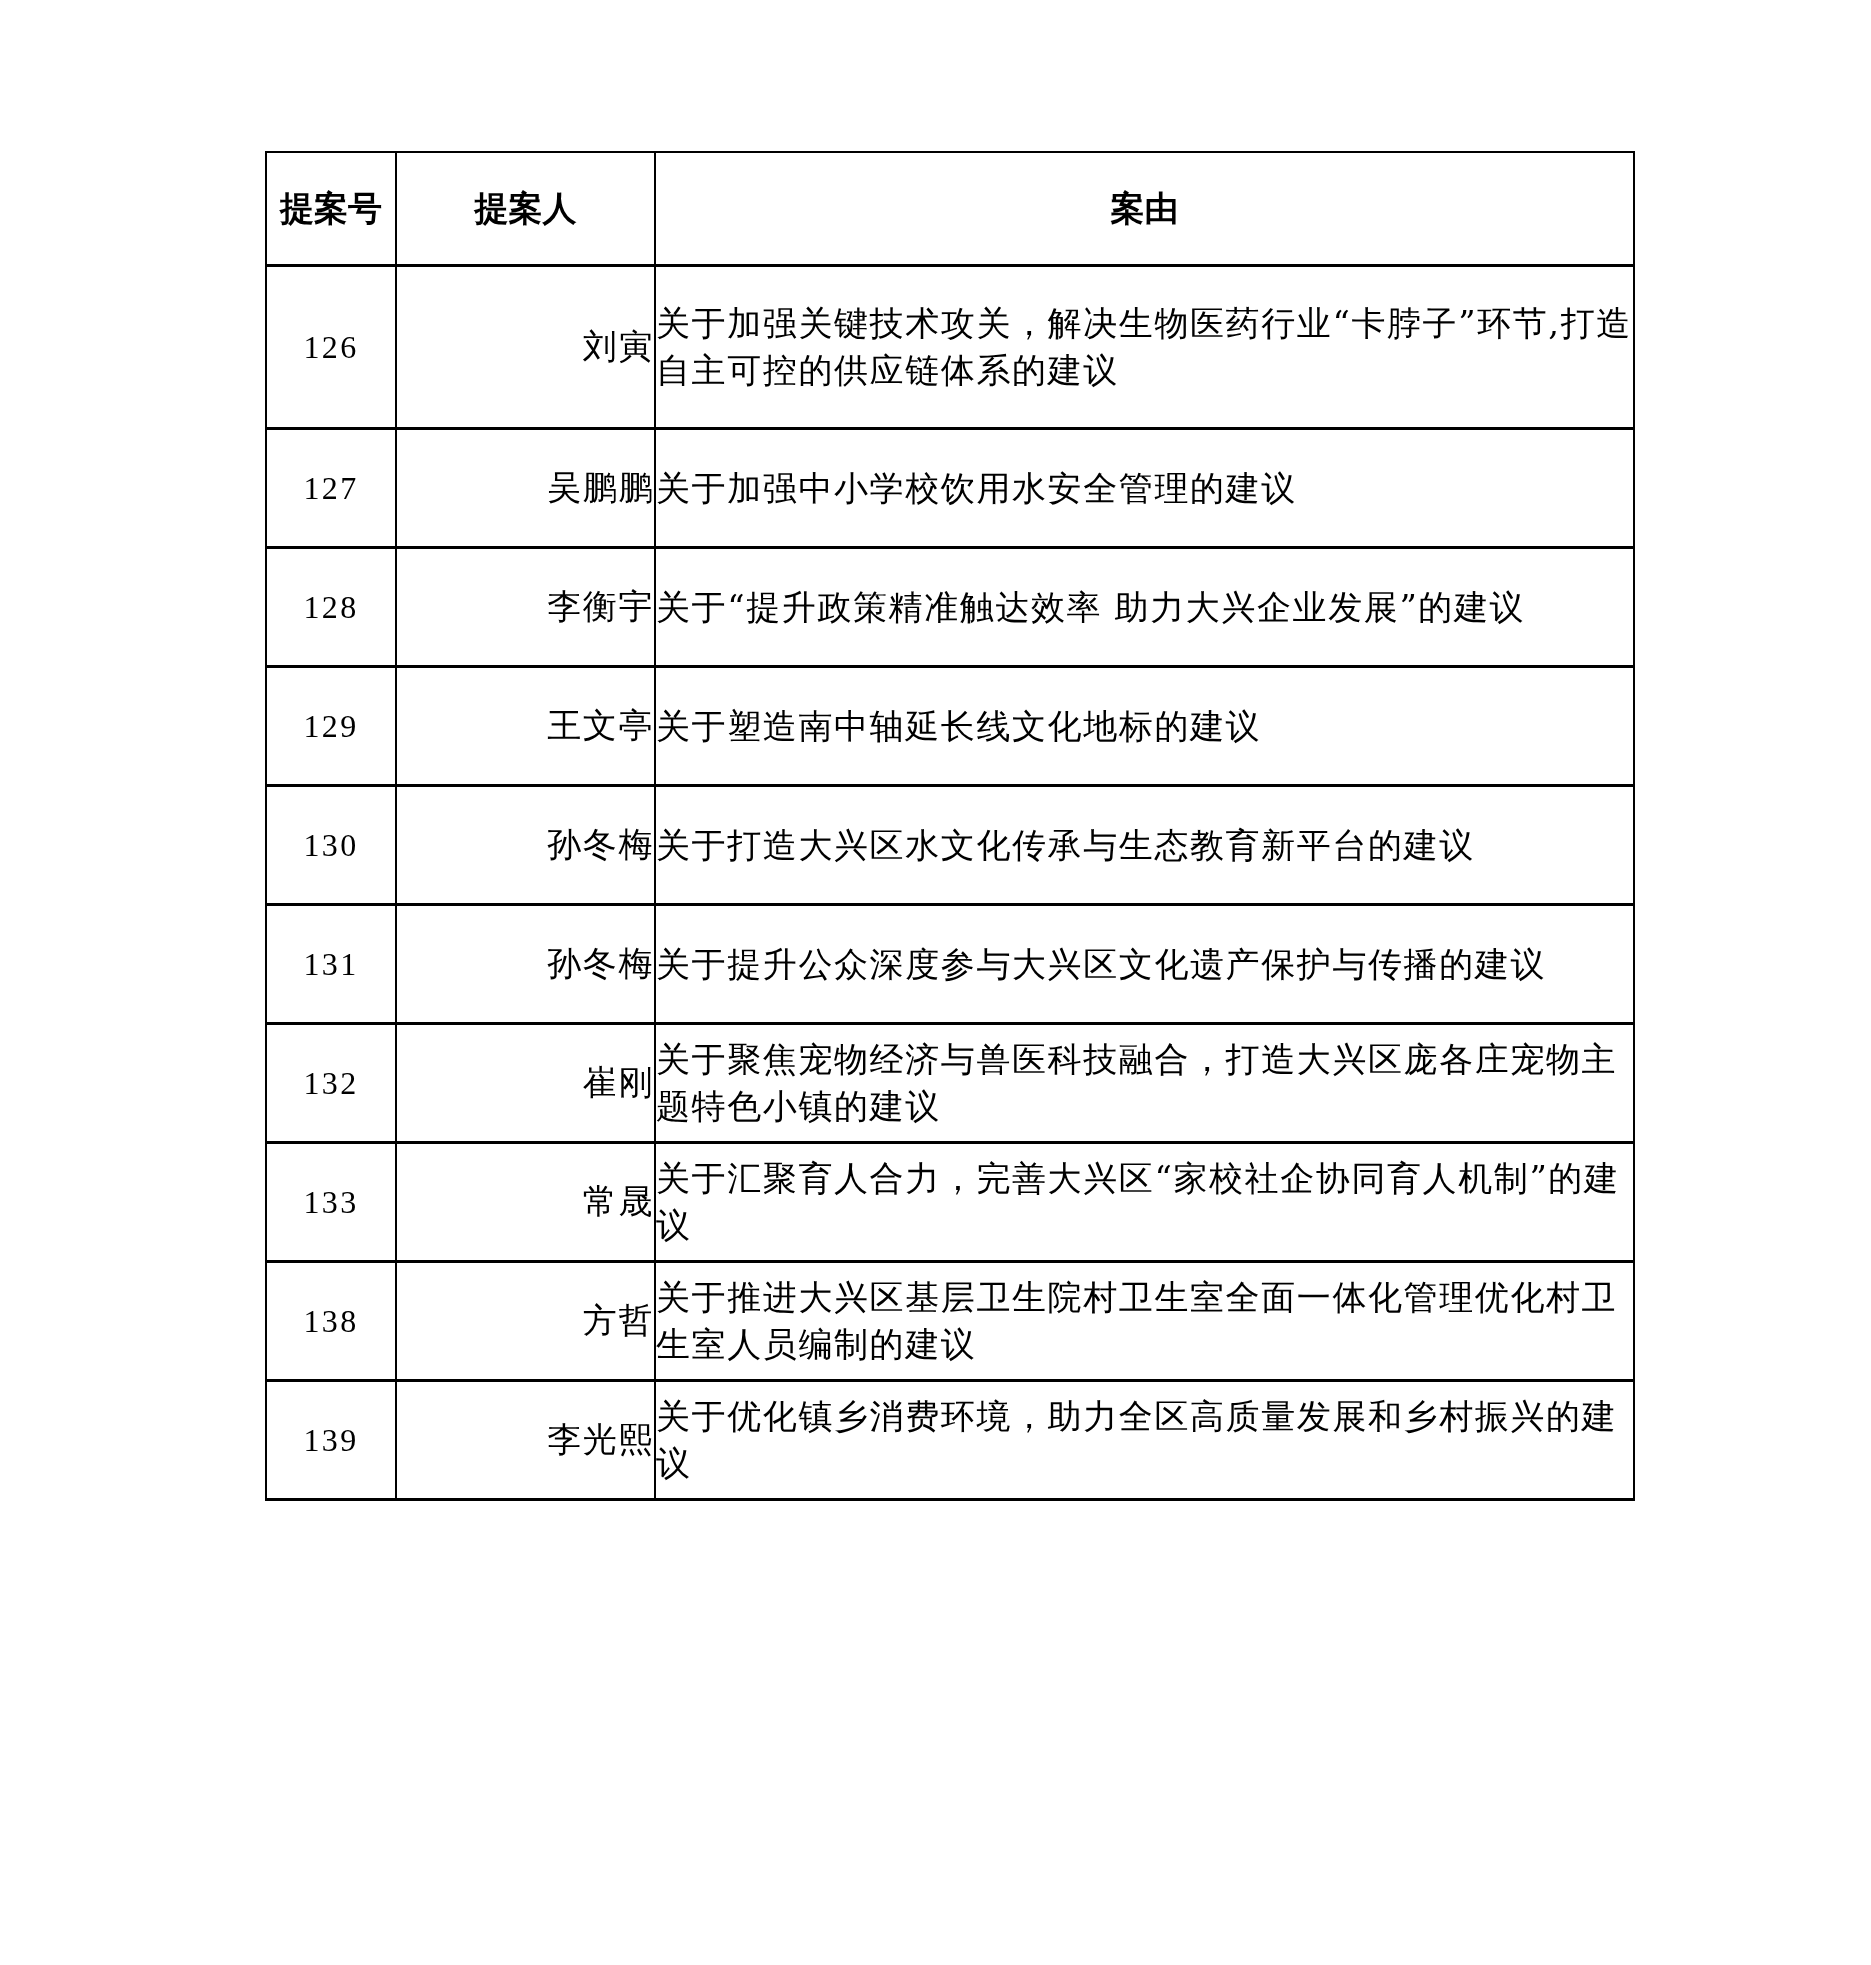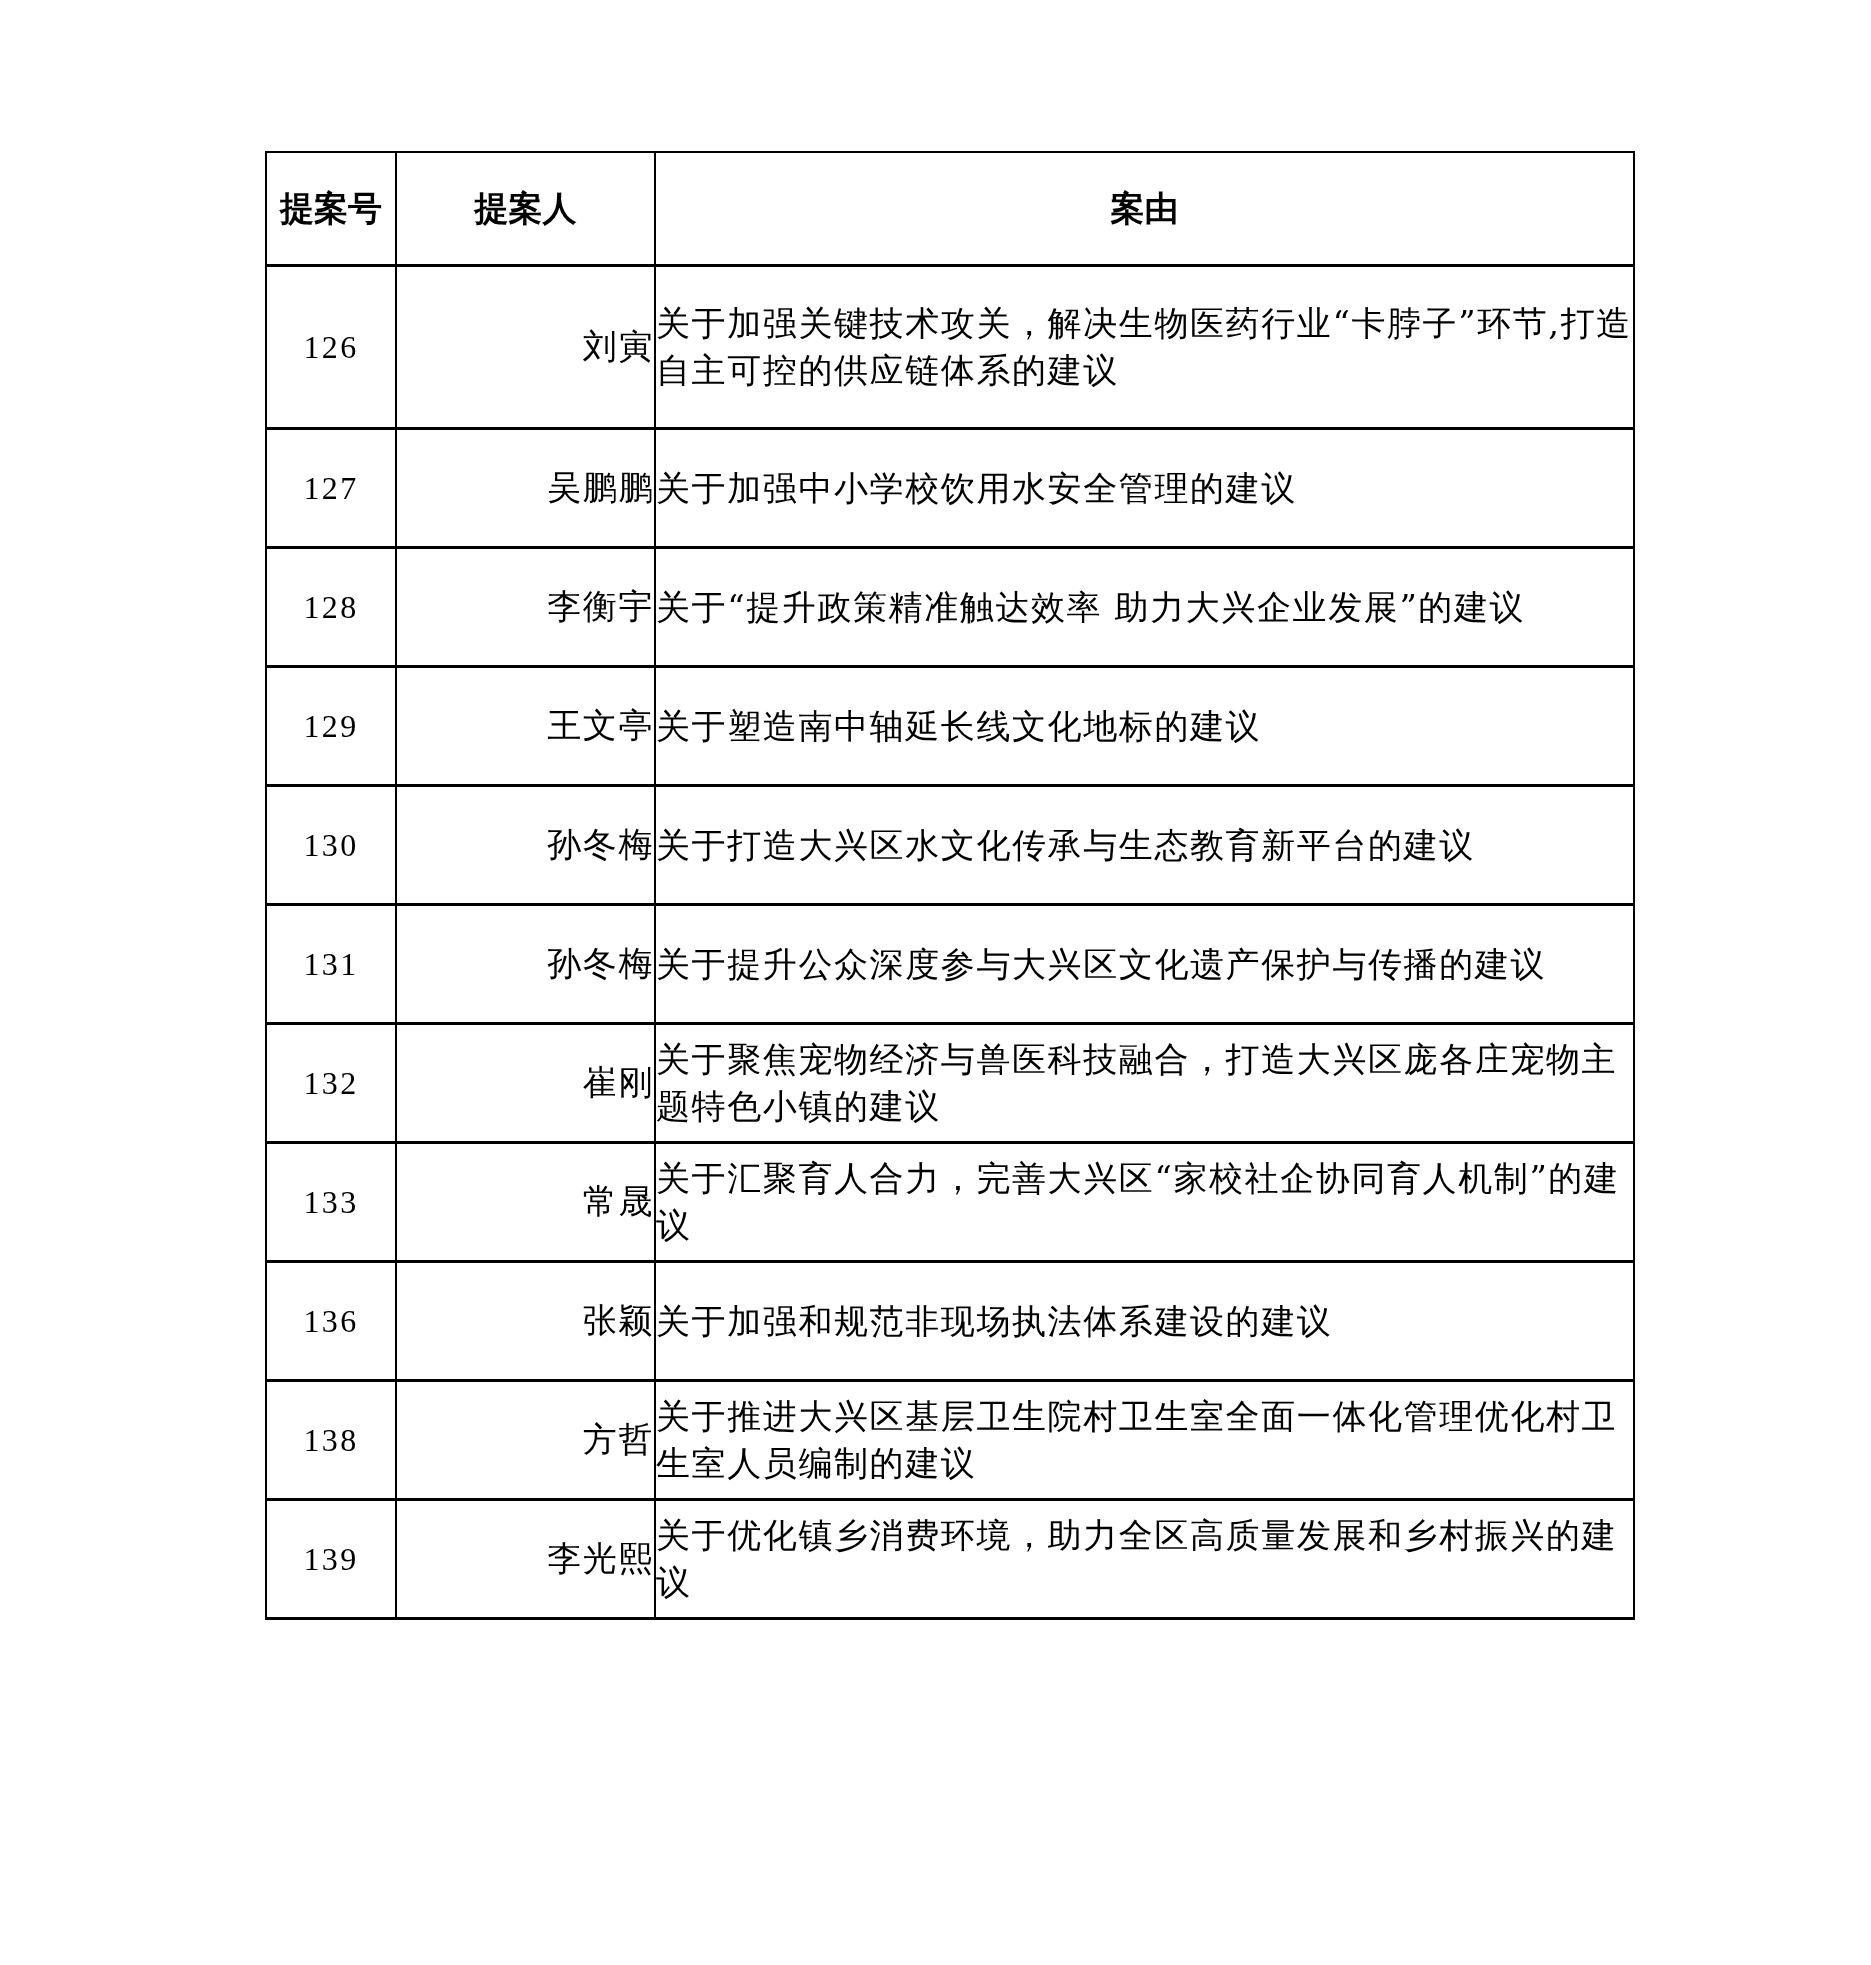--- a/index.html
+++ b/index.html
@@ -126,25 +126,20 @@
         <td class="no">132</td>
         <td class="person">崔刚</td>
         <td class="reason">关于聚焦宠物经济与兽医科技融合，打造大兴区庞各庄宠物主题特色小镇的建议</td>
       </tr>
       <tr class="h-std">
         <td class="no">133</td>
         <td class="person">常晟</td>
         <td class="reason">关于汇聚育人合力，完善大兴区“家校社企协同育人机制”的建议</td>
       </tr>
       <tr class="h-std">
-        <td class="no">136</td>
-        <td class="person">张颖</td>
-        <td class="reason">关于加强和规范非现场执法体系建设的建议</td>
-      </tr>
-      <tr class="h-std">
         <td class="no">138</td>
         <td class="person">方哲</td>
         <td class="reason">关于推进大兴区基层卫生院村卫生室全面一体化管理优化村卫生室人员编制的建议</td>
       </tr>
       <tr class="h-std">
         <td class="no">139</td>
         <td class="person">李光熙</td>
         <td class="reason">关于优化镇乡消费环境，助力全区高质量发展和乡村振兴的建议</td>
       </tr>
 

